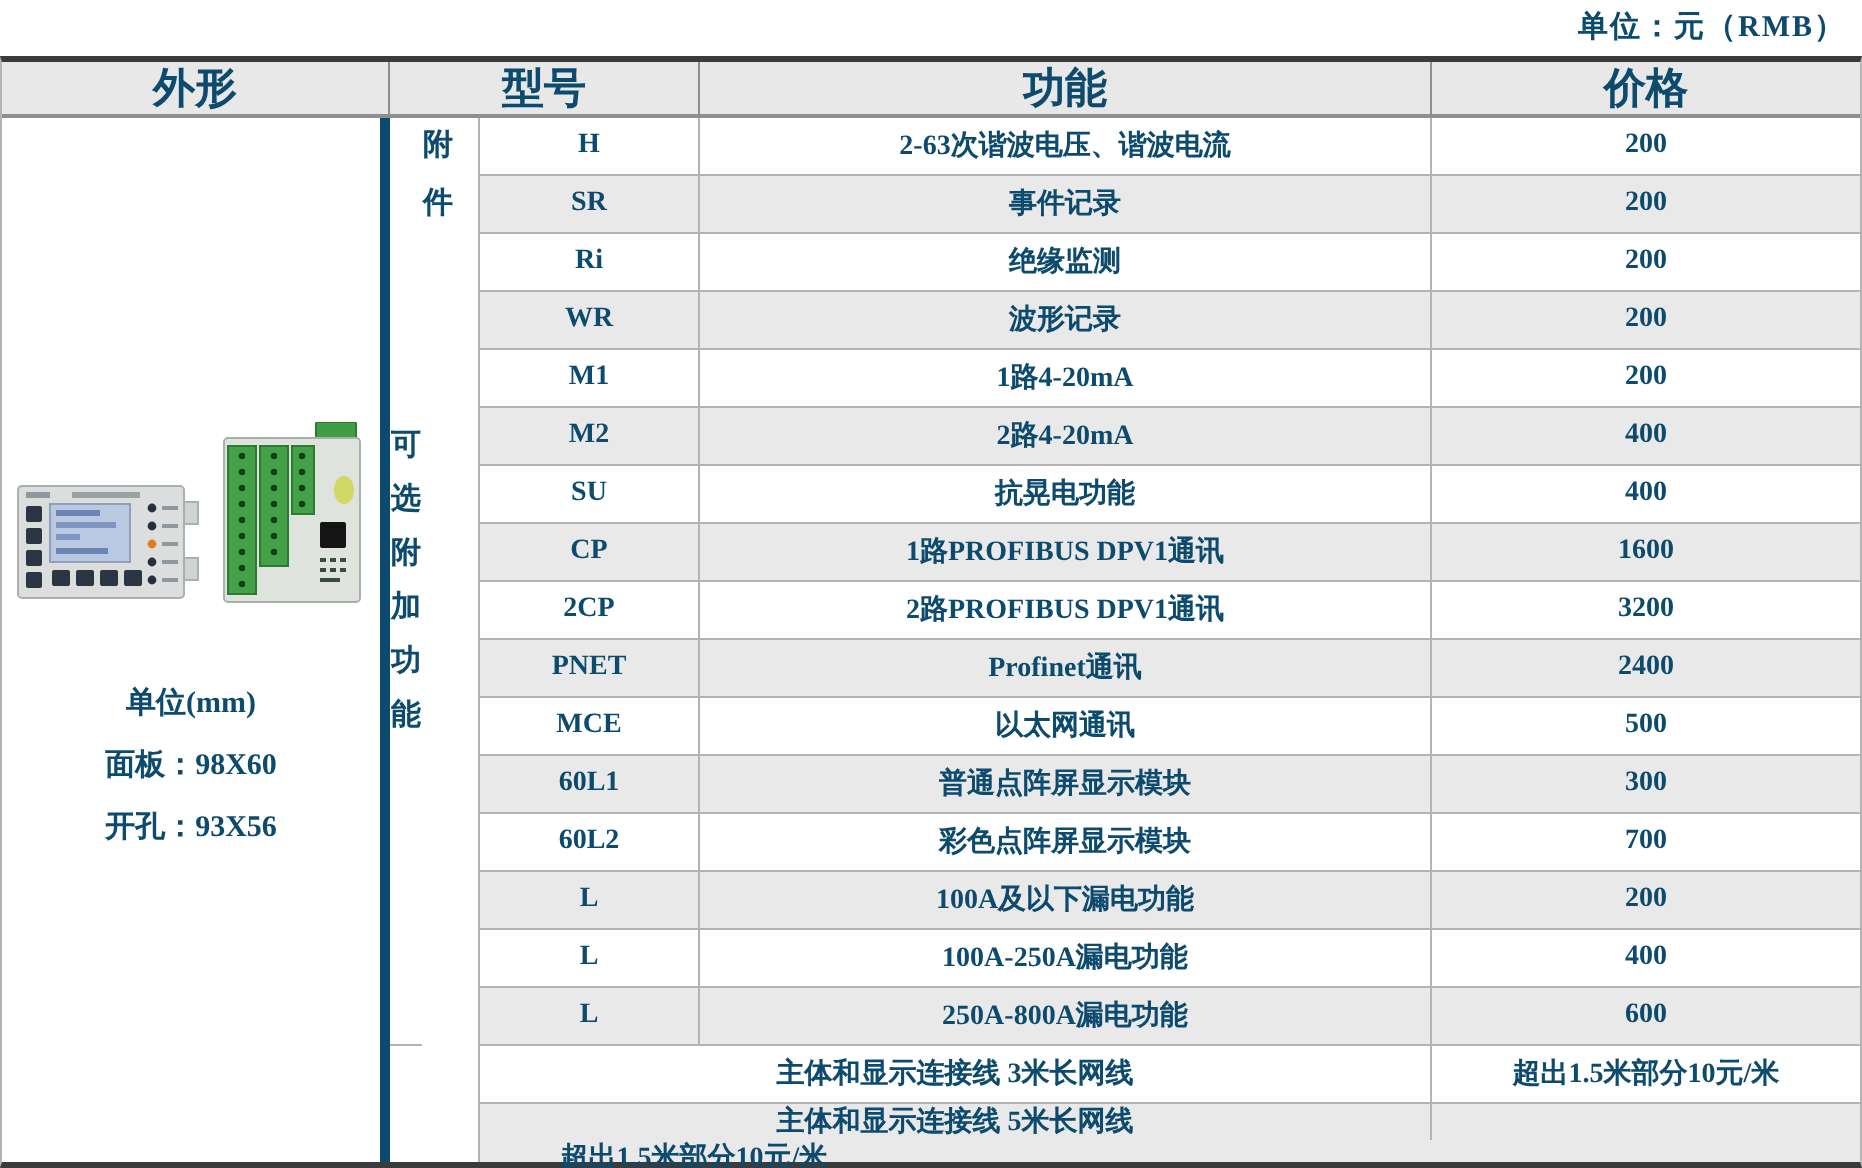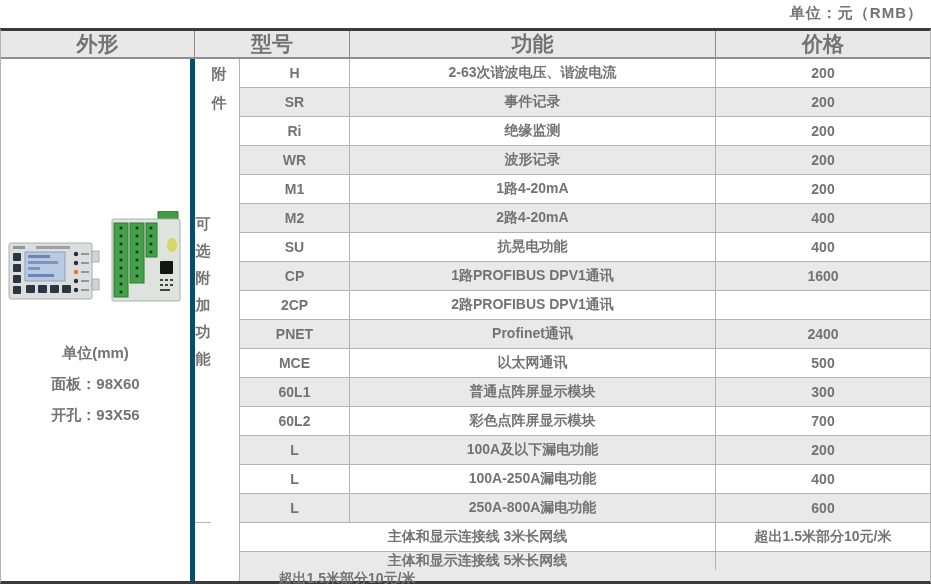--- a/index.html
+++ b/index.html
@@ -1,18 +1,18 @@
 <!DOCTYPE html>
 <html><head>
 <meta charset="utf-8">
 <style>
   html,body{margin:0;padding:0;background:#fff;}
   .page{
     position:relative;width:931px;height:584px;background:#fff;overflow:hidden;
-    font-family:Liberation Sans, sans-serif;color:#737373;
+    font-family:Liberation Serif, serif;color:#0c4a6e;
   }
   .unit-note{
     position:absolute;top:4px;right:8px;font-size:15px;font-weight:700;letter-spacing:1px;
   }
   .ptable{
     position:absolute;top:28px;left:0;width:931px;box-sizing:border-box;
     border-top:3px solid #3b3b3b;border-bottom:3px solid #3b3b3b;
     border-left:1px solid #b3b3b3;border-right:1px solid #b3b3b3;
     background:#fff;
   }
@@ -211,20 +211,21 @@
             <div class="cell price">400</div>
           </div>
           <div class="trow shade">
             <div class="cell model">CP</div>
             <div class="cell func">1路PROFIBUS DPV1通讯</div>
             <div class="cell price">1600</div>
           </div>
           <div class="trow">
             <div class="cell model">2CP</div>
             <div class="cell func">2路PROFIBUS DPV1通讯</div>
+            <div class="cell price">3200</div>
           </div>
           <div class="trow shade">
             <div class="cell model">PNET</div>
             <div class="cell func">Profinet通讯</div>
             <div class="cell price">2400</div>
           </div>
           <div class="trow">
             <div class="cell model">MCE</div>
             <div class="cell func">以太网通讯</div>
             <div class="cell price">500</div>

